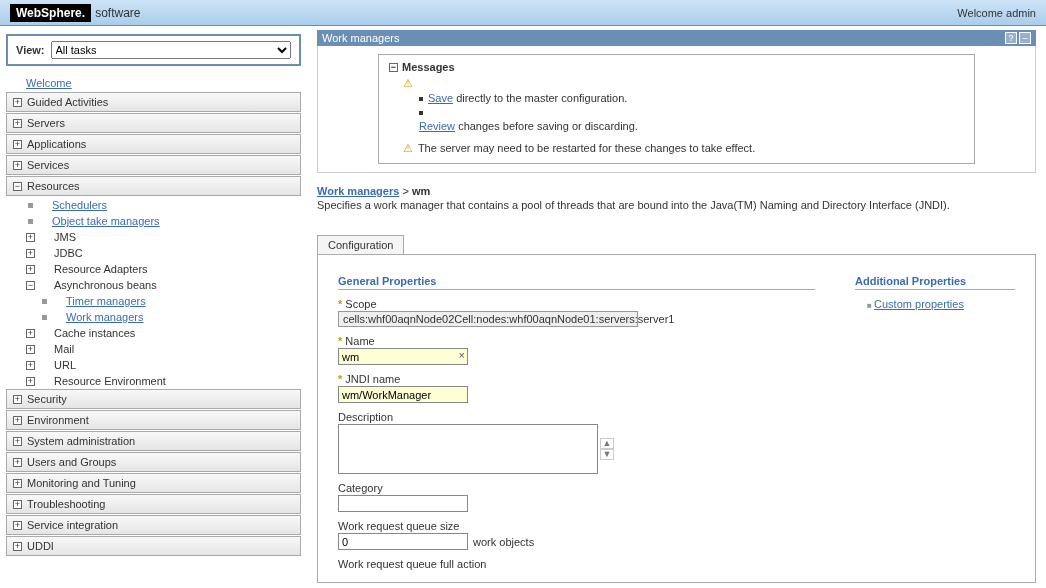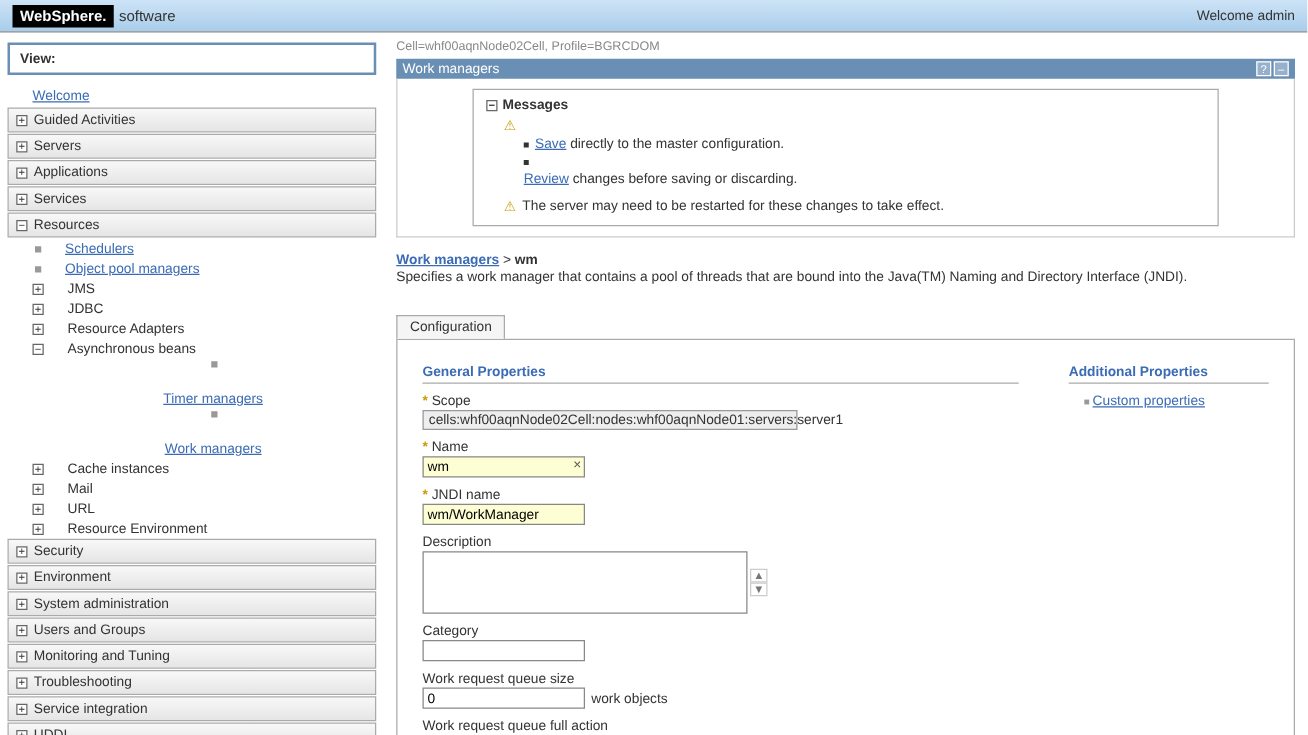--- a/index.html
+++ b/index.html
@@ -12,21 +12,21 @@
 .main-wrap { display: flex; }
 .left-col { width: 307px; padding: 8px 6px; }
 .right-col { flex: 1; padding: 4px 10px; }
 .view-box { border: 2px solid #6a8fb5; padding: 5px 8px; margin-bottom: 8px; display: flex; align-items: center; gap: 6px; }
 .view-box label { font-weight: bold; font-size: 11px; }
 .view-box select { flex: 1; font-size: 11px; height: 18px; }
 .nav-item, .nav-section { border: 1px solid #aaa; background: linear-gradient(#f8f8f8,#e5e5e5); padding: 3px 6px; margin-bottom: 1px; font-size: 11px; cursor: pointer; display: flex; align-items: center; gap: 5px; }
 .nav-link { color: #3b6bb5; text-decoration: underline; padding: 3px 6px 3px 20px; font-size: 11px; cursor: pointer; display:block; }
 .tree-ul { list-style: none; padding-left: 0; }
 .tree-li { padding: 2px 0 2px 20px; font-size: 11px; display: flex; align-items: center; gap: 19px; }
-.tree-li.sub { padding-left: 34px; flex-direction: column; }
+.tree-li.sub { padding-left: 34px; }
 .tree-li a { color: #3b6bb5; text-decoration: underline; cursor:pointer; }
 .tree-li span.plain { color: #333; }
 .exp-icon { display: inline-flex; width: 9px; height: 9px; border: 1px solid #666; align-items: center; justify-content: center; font-size: 9px; line-height: 1; background: #fff; color: #333; cursor:pointer; flex-shrink: 0; }
 .sq { display: inline-block; width: 5px; height: 5px; background: #999; flex-shrink: 0; margin-left: 2px; }
 .context-line { font-size: 10px; color: #888; padding: 2px 0 4px 0; }
 .panel-title { background: #6a8fb5; color: #fff; padding: 2px 5px; font-size: 11px; display:flex; justify-content: space-between; align-items:center; }
 .panel-title .ctrls { display:flex; gap:2px; }
 .panel-title .ctrls span { width:12px; height:12px; background: rgba(255,255,255,0.3); border:1px solid #fff; cursor:pointer; font-size:9px; display:flex; align-items:center; justify-content:center; }
 .panel-body { border: 1px solid #ccc; border-top: none; padding: 8px 60px 8px 60px; }
 .msg-box { border: 1px solid #aaa; padding: 6px 10px; font-size: 11px; }
@@ -71,20 +71,21 @@
     <span class="brand-box">WebSphere.</span>
     <span class="brand-text">software</span>
   </div>
   <div class="welcome">Welcome admin</div>
 </div>
 
 <div class="main-wrap">
   <div class="left-col">
     <div class="view-box">
       <label>View:</label>
+      <select><option>All tasks</option></select>
     </div>
 
     <a class="nav-link" style="padding-left:20px; display:flex; align-items:center; gap:6px;">Welcome</a>
 
     <div class="nav-section">
         <span class="exp-icon">+</span>
         <span>Guided Activities</span>
       </div>
     <div class="nav-section">
         <span class="exp-icon">+</span>
@@ -103,21 +104,21 @@
         <span>Resources</span>
       </div>
 
     <ul class="tree-ul">
       <li class="tree-li">
           <span class="sq"></span>
           <a>Schedulers</a>
         </li>
       <li class="tree-li">
           <span class="sq"></span>
-          <a>Object pool managers</a>
+          <a>Object take managers</a>
         </li>
       <li class="tree-li">
           <span class="exp-icon">+</span>
           <span class="plain">JMS</span>
         </li>
       <li class="tree-li">
           <span class="exp-icon">+</span>
           <span class="plain">JDBC</span>
         </li>
       <li class="tree-li">
@@ -182,21 +183,20 @@
         <span class="exp-icon">+</span>
         <span>Service integration</span>
       </div>
     <div class="nav-section">
         <span class="exp-icon">+</span>
         <span>UDDI</span>
       </div>
   </div>
 
   <div class="right-col">
-    <div class="context-line">Cell=whf00aqnNode02Cell, Profile=BGRCDOM</div>
 
     <div class="panel-title">
       <span>Work managers</span>
       <div class="ctrls">
         <span>?</span>
         <span>–</span>
       </div>
     </div>
 
     <div class="panel-body">

